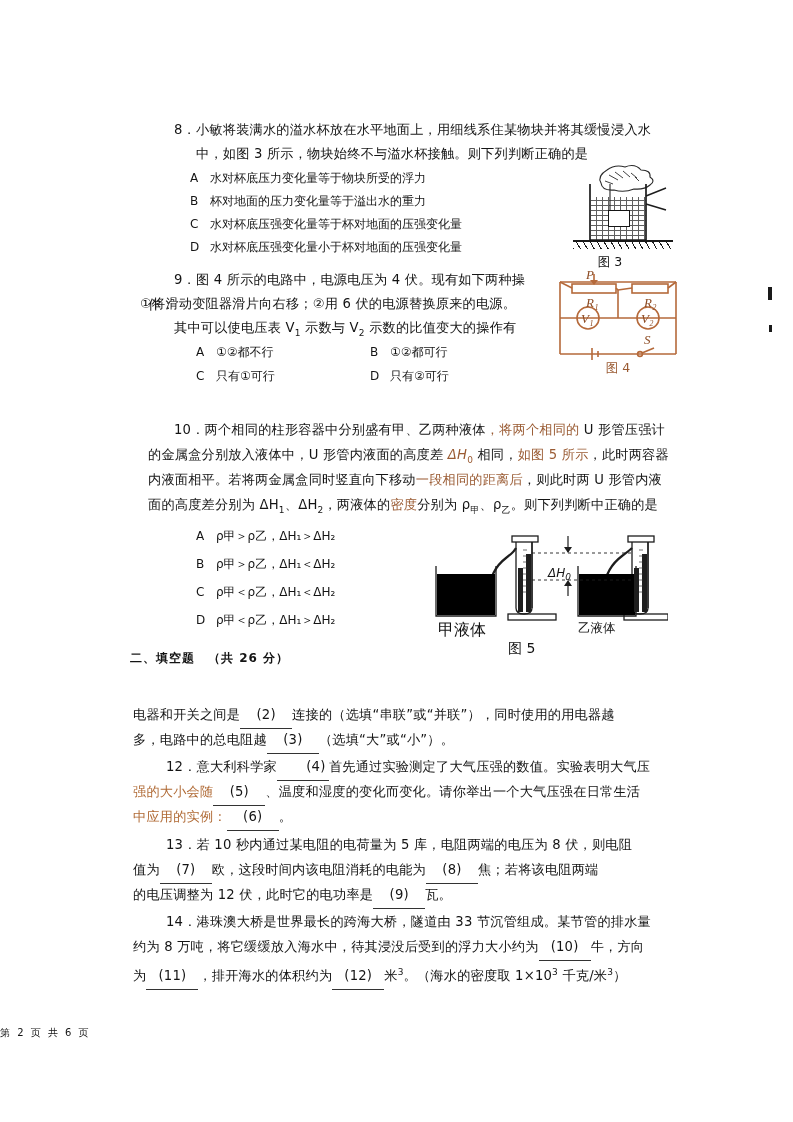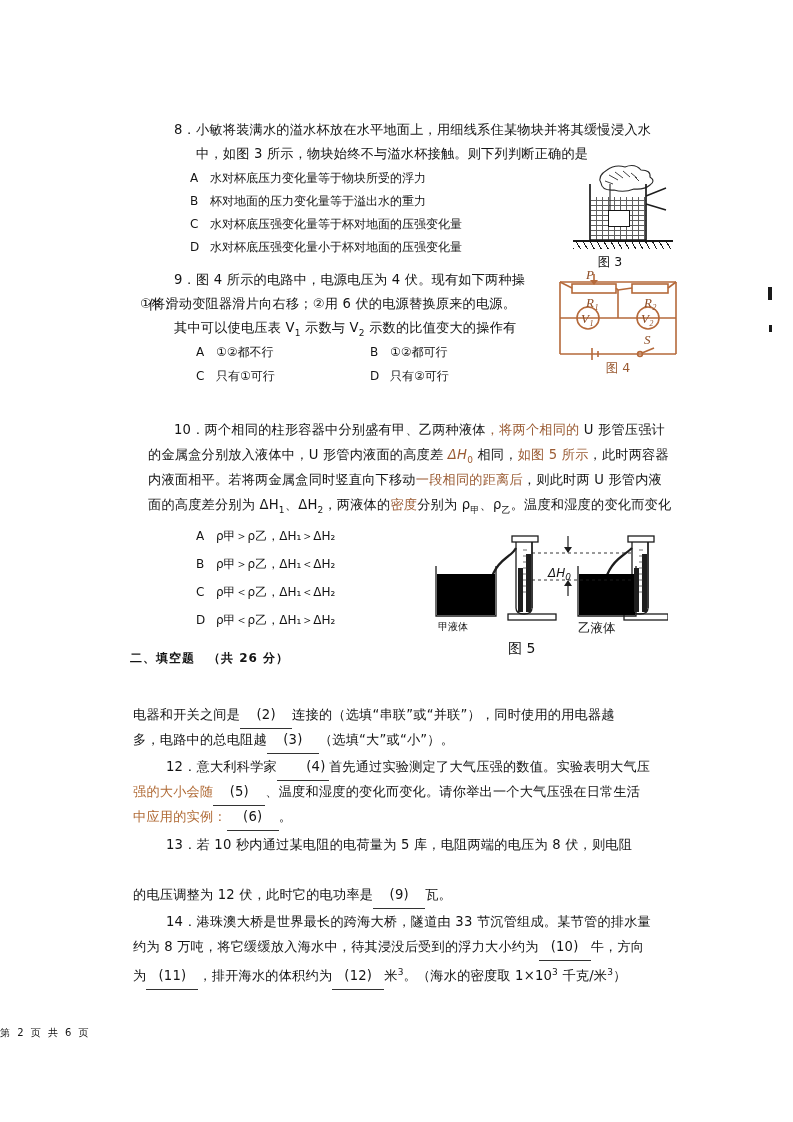--- a/index.html
+++ b/index.html
@@ -184,21 +184,21 @@
   <div class="blk q ind" style="top:418px;width:530px;">
     <span>10．</span><span>两个相同的柱形容器中分别盛有甲、乙两种液体</span><span class="tint">，将两个相同的</span><span> U 形管压强计</span>
   </div>
   <div class="blk q" style="top:443px;width:530px;">
     <span>的金属盒分别放入液体中，U 形管内液面的高度差 </span><span class="tint ital">ΔH</span><sub class="tint">0</sub><span> 相同，</span><span class="tint">如图 5 所示</span><span>，此时两容器</span>
   </div>
   <div class="blk q" style="top:468px;width:530px;">
     <span>内液面相平。若将两金属盒同时竖直向下移动</span><span class="tint">一段相同的距离后</span><span>，则此时两 U 形管内液</span>
   </div>
   <div class="blk q" style="top:493px;width:530px;">
-    <span>面的高度差分别为 ΔH</span><sub>1</sub><span>、ΔH</span><sub>2</sub><span>，两液体的</span><span class="tint">密度</span><span>分别为 ρ</span><sub>甲</sub><span>、ρ</span><sub>乙</sub><span>。温度和湿度的变化而变化</span>
+    <span>面的高度差分别为 ΔH</span><sub>1</sub><span>、ΔH</span><sub>2</sub><span>，两液体的</span><span class="tint">密度</span><span>分别为 ρ</span><sub>甲</sub><span>、ρ</span><sub>乙</sub><span>。则下列判断中正确的是</span>
   </div>
 
   <div class="opt" style="left:196px;top:524px;">
     <span class="optlabel">A</span><span>ρ甲＞ρ乙，</span><span>ΔH₁＞ΔH₂</span>
   </div>
   <div class="opt" style="left:196px;top:552px;">
     <span class="optlabel">B</span><span>ρ甲＞ρ乙，</span><span>ΔH₁＜ΔH₂</span>
   </div>
   <div class="opt" style="left:196px;top:580px;">
     <span class="optlabel">C</span><span>ρ甲＜ρ乙，</span><span>ΔH₁＜ΔH₂</span>
@@ -271,21 +271,21 @@
       <g stroke="#1d1d1d" stroke-width="1.2">
         <line x1="140" y1="8" x2="140" y2="24"></line>
         <path d="M136 19 L140 25 L144 19 Z" fill="#1d1d1d" stroke="none"></path>
         <line x1="140" y1="68" x2="140" y2="54"></line>
         <path d="M136 58 L140 52 L144 58 Z" fill="#1d1d1d" stroke="none"></path>
       </g>
     </svg>
     <div style="position:absolute;left:120px;top:38px;font-size:12px;font-style:italic;">
       <span>ΔH</span><sub>0</sub>
     </div>
-    <div style="position:absolute;left:10px;top:92px;font-size:10px;">甲液体</div>
+    <div style="position:absolute;left:10px;top:92px;font-size:16px;">甲液体</div>
     <div style="position:absolute;left:150px;top:92px;font-size:12.5px;">乙液体</div>
     <div style="position:absolute;left:80px;top:112px;font-size:14px;">图 5</div>
   </div>
 
   <div class="sec" style="top:650px;">二、填空题　（共 26 分）</div>
 
   <div class="blk q" style="top:703px;width:545px;left:133px;">
     <span>电器和开关之间是</span><span class="blank">(2)</span><span>连接的（选填“串联”或“并联”），同时使用的用电器越</span>
   </div>
   <div class="blk q" style="top:728px;width:545px;left:133px;">
@@ -298,20 +298,23 @@
   <div class="blk q" style="top:780px;width:548px;left:133px;">
     <span class="tint2">强的大小会随</span><span class="blank">(5)</span><span>、温度和湿度的变化而变化。请你举出一个大气压强在日常生活</span>
   </div>
   <div class="blk q" style="top:805px;width:548px;left:133px;">
     <span class="tint2">中应用的实例：</span><span class="blank">(6)</span><span>。</span>
   </div>
 
   <div class="blk q ind" style="top:833px;width:540px;left:140px;">
     <span>13．</span><span>若 10 秒内通过某电阻的电荷量为 5 库，电阻两端的电压为 8 伏，则电阻</span>
   </div>
+  <div class="blk q" style="top:858px;width:548px;left:133px;">
+    <span>值为</span><span class="blank">(7)</span><span>欧，这段时间内该电阻消耗的电能为</span><span class="blank">(8)</span><span>焦；若将该电阻两端</span>
+  </div>
   <div class="blk q" style="top:883px;width:548px;left:133px;">
     <span>的电压调整为 12 伏，此时它的电功率是</span><span class="blank">(9)</span><span>瓦。</span>
   </div>
 
   <div class="blk q ind" style="top:910px;width:545px;left:140px;">
     <span>14．</span><span>港珠澳大桥是世界最长的跨海大桥，隧道由 33 节沉管组成。某节管的排水量</span>
   </div>
   <div class="blk q" style="top:935px;width:552px;left:133px;">
     <span>约为 8 万吨，将它缓缓放入海水中，待其浸没后受到的浮力大小约为</span><span class="blank">(10)</span><span>牛，方向</span>
   </div>

